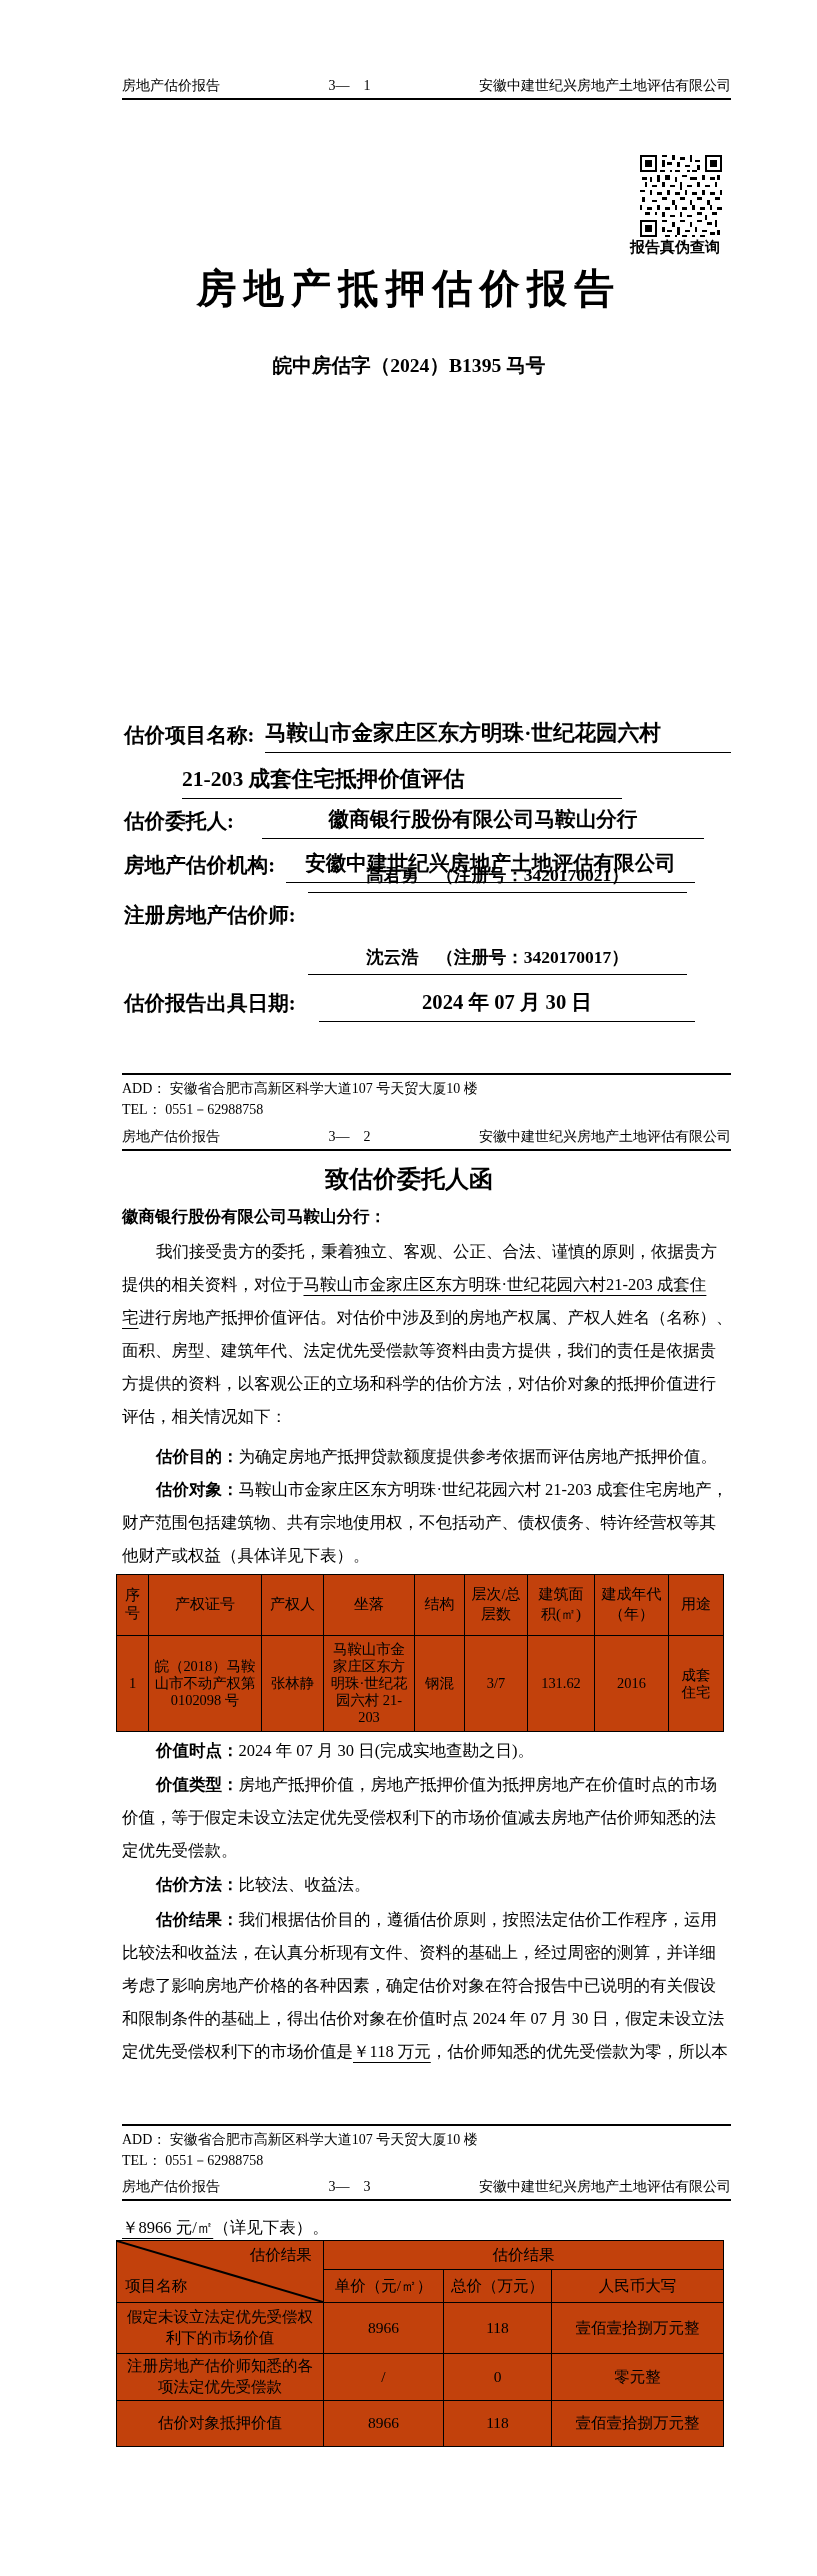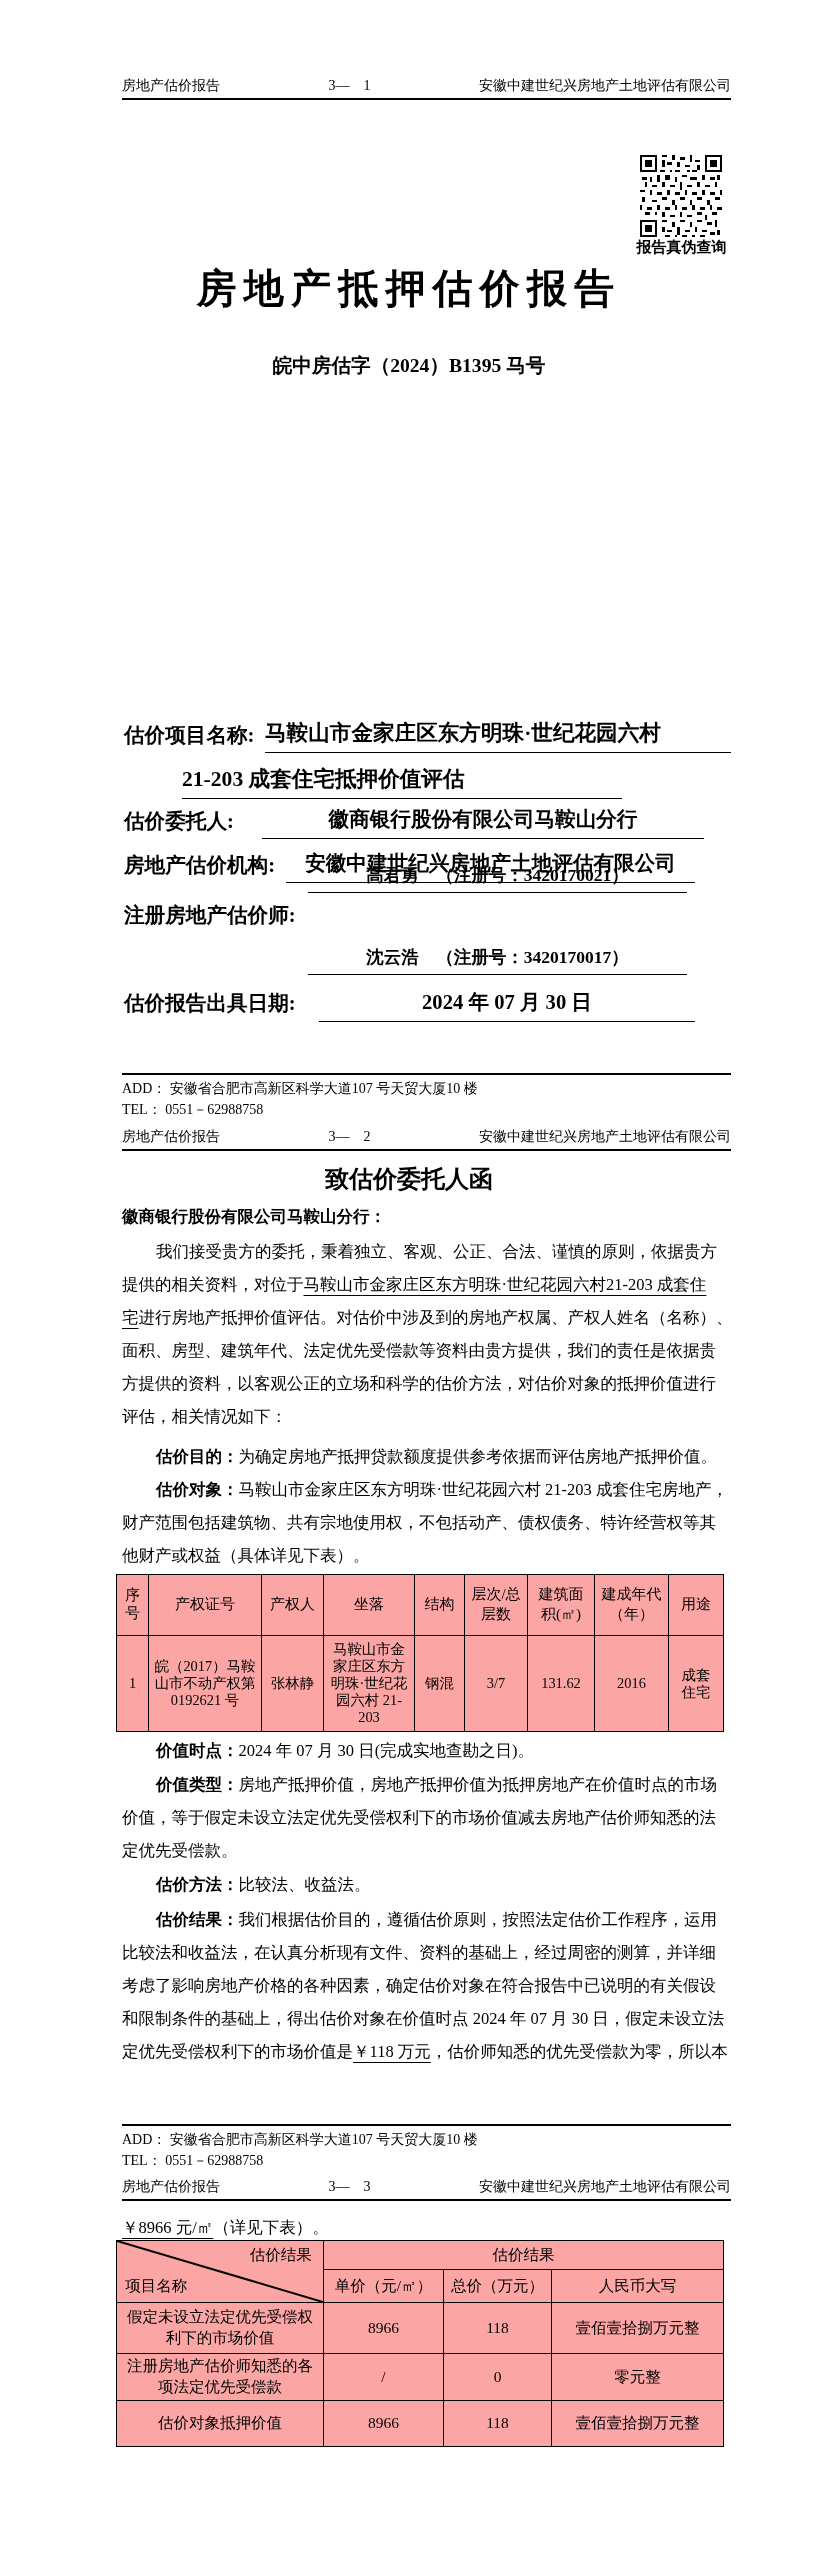--- a/index.html
+++ b/index.html
@@ -15,37 +15,37 @@
     display:flex;justify-content:space-between;align-items:flex-end;
     padding-bottom:3.1px;font-size:14px;white-space:nowrap;
   }
   .page-footer{
     position:absolute;left:122px;width:609px;
     border-top:2.1px solid #000;padding-top:4.1px;
     font-size:14px;line-height:20.6px;white-space:nowrap;
   }
   
   #qr{position:absolute;left:640px;top:155px;width:82px;height:82px;}
-  #qr-label{position:absolute;left:630px;top:238px;width:103px;text-align:center;
+  #qr-label{position:absolute;left:630px;top:238px;width:103px;
     font-size:15px;font-weight:bold;}
   #cover-title{position:absolute;left:0;top:261px;width:818px;text-align:center;
     font-size:40px;font-weight:bold;letter-spacing:7.2px;white-space:nowrap;}
   #cover-docno{position:absolute;left:0;top:352px;width:818px;text-align:center;
     font-size:19.6px;font-weight:bold;white-space:nowrap;}
   .fld-label{position:absolute;font-size:20.6px;font-weight:bold;white-space:nowrap;}
   .fld-value{position:absolute;font-weight:bold;white-space:nowrap;
     border-bottom:1.5px solid #000;padding-bottom:5.2px;}
   
   .para{position:absolute;left:122px;width:616px;font-size:16.5px;line-height:33px;
     white-space:nowrap;}
   .para .ind{padding-left:34px;}
   .center-line{position:absolute;left:0;width:818px;text-align:center;white-space:nowrap;}
   .u{text-decoration:underline;text-underline-offset:4.6px;text-decoration-thickness:1px;}
   
-  table{border-collapse:collapse;table-layout:fixed;position:absolute;background:#fca5a5;font-family:Liberation Serif, serif;}
+  table{border-collapse:collapse;table-layout:fixed;position:absolute;background:#c2410c;font-family:Liberation Serif, serif;}
   td,th{border:1px solid #000;text-align:center;vertical-align:middle;
     font-weight:normal;padding:1px 4.1px;overflow:hidden;}
   #t1{left:116px;top:1574px;width:608px;font-size:14.4px;border:1.5px solid #000;}
   #t1 th{font-size:15px;line-height:19.6px;height:58px;border-bottom:1.5px solid #000;}
   #t1 td{height:93px;line-height:17px;}
   .vstack{display:inline-block;width:1.25em;line-height:18.5px;}
   .w2{display:inline-block;width:2.3em;line-height:17px;}
   #t2{left:116px;top:2240px;width:608px;font-size:15.5px;border:1.5px solid #000;}
   #t2 .rowspanhead td{height:26px;}
   #t2 .sub td{height:30px;border-bottom:1.5px solid #000;margin-top:12px;}
@@ -249,21 +249,21 @@
       <th>产权人</th>
       <th>坐落</th>
       <th>结构</th>
       <th>层次/总层数</th>
       <th>建筑面积(㎡)</th>
       <th>建成年代（年）</th>
       <th>用途</th>
     </tr>
     <tr>
       <td>1</td>
-      <td>皖（2017）马鞍山市不动产权第 0192621 号</td>
+      <td>皖（2018）马鞍山市不动产权第 0102098 号</td>
       <td>张林静</td>
       <td style="padding:1px 6.2px;">马鞍山市金家庄区东方明珠·世纪花园六村 21-203</td>
       <td>钢混</td>
       <td>3/7</td>
       <td>131.62</td>
       <td>2016</td>
       <td><span class="w2">成套住宅</span></td>
     </tr>
   </tbody>
     </table>

